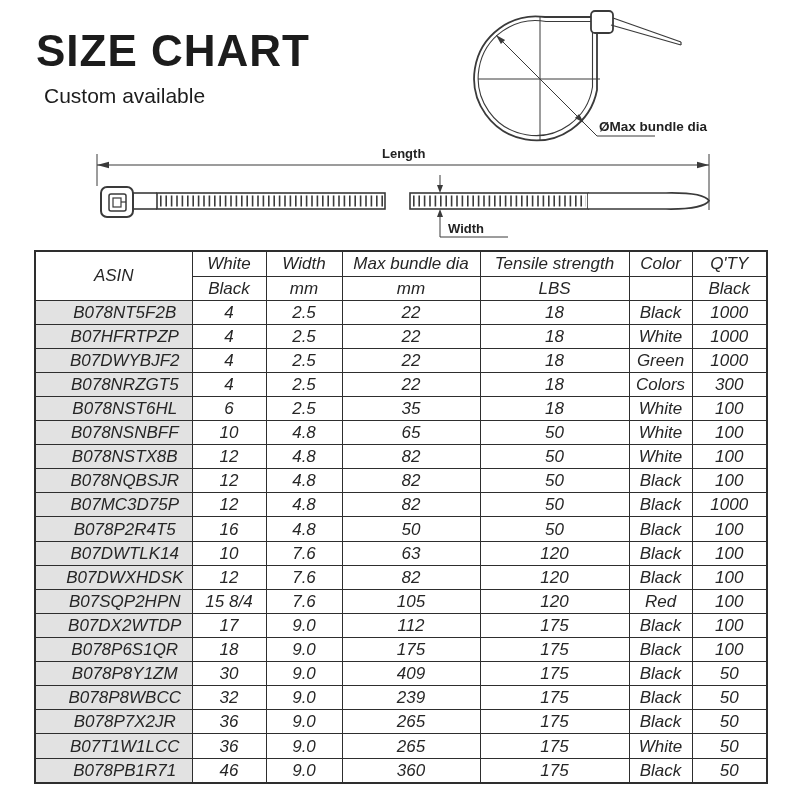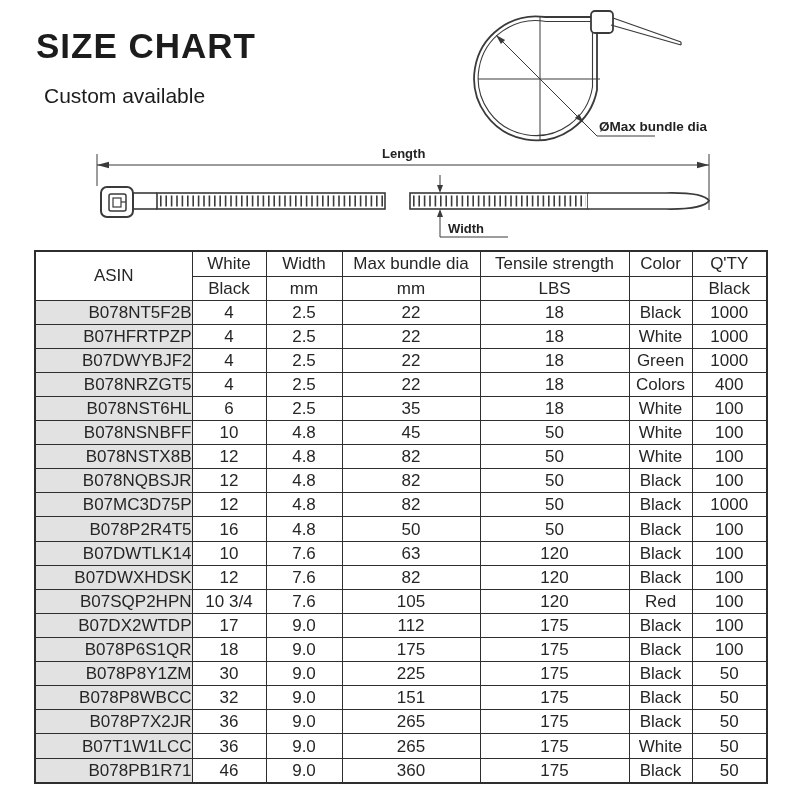--- a/index.html
+++ b/index.html
@@ -1,41 +1,41 @@
 <!DOCTYPE html>
 <html><head>
 <meta charset="utf-8">
 <style>
   html,body{margin:0;padding:0;}
   body{
     width:800px;height:800px;position:relative;background:#ffffff;
     font-family:"Liberation Sans", sans-serif;color:#2a2a2a;overflow:hidden;
   }
   .page-title{
-    position:absolute;left:36px;top:26px;font-size:35px;font-weight:700;
+    position:absolute;left:36px;top:26px;font-size:44px;font-weight:700;
     letter-spacing:1px;color:#1c1c1c;
   }
   .page-subtitle{
     position:absolute;left:44px;top:84px;font-size:21px;font-weight:400;color:#1c1c1c;text-align:center;
   }
   .loop-diagram{position:absolute;left:440px;top:0px;}
   .tie-diagram{position:absolute;left:80px;top:140px;}
   svg text{font-family:"Liberation Sans", sans-serif;fill:#222;}
-  .table-wrap{position:absolute;left:34px;top:250px;width:732px;height:534px;}
+  .table-wrap{position:absolute;left:34px;top:250px;width:732px;height:534px;font-style:italic;}
   table.size-table{
     border-collapse:collapse;table-layout:fixed;width:732px;height:534px;
     font-size:17px;line-height:1;
   }
   table.size-table td,table.size-table th{
     border:1.6px solid #2e2e2e;padding:0;text-align:center;
     font-weight:400;color:#262626;overflow:hidden;white-space:nowrap;
   }
   table.size-table{border:2.5px solid #2e2e2e;}
   table.size-table td.asin{
-    background:#e2e2e2;text-align:right;padding-left:22px;
+    background:#e2e2e2;text-align:center;padding-left:22px;
   }
 </style>
 </head>
 <body>
 
 <div class="page-title">SIZE CHART</div>
 <div class="page-subtitle">Custom available</div>
 
 <svg class="loop-diagram" width="360" height="148" viewBox="0 0 360 148">
   <g stroke="#3a3a3a" fill="none">
@@ -164,36 +164,36 @@
           <td>Green</td>
           <td>1000</td>
         </tr>
         <tr>
           <td class="asin">B078NRZGT5</td>
           <td>4</td>
           <td>2.5</td>
           <td>22</td>
           <td>18</td>
           <td>Colors</td>
-          <td>400</td>
+          <td>300</td>
         </tr>
         <tr>
           <td class="asin">B078NST6HL</td>
           <td>6</td>
           <td>2.5</td>
           <td>35</td>
           <td>18</td>
           <td>White</td>
           <td>100</td>
         </tr>
         <tr>
           <td class="asin">B078NSNBFF</td>
           <td>10</td>
           <td>4.8</td>
-          <td>45</td>
+          <td>65</td>
           <td>50</td>
           <td>White</td>
           <td>100</td>
         </tr>
         <tr>
           <td class="asin">B078NSTX8B</td>
           <td>12</td>
           <td>4.8</td>
           <td>82</td>
           <td>50</td>
@@ -240,21 +240,21 @@
           <td class="asin">B07DWXHDSK</td>
           <td>12</td>
           <td>7.6</td>
           <td>82</td>
           <td>120</td>
           <td>Black</td>
           <td>100</td>
         </tr>
         <tr>
           <td class="asin">B07SQP2HPN</td>
-          <td>10 3/4</td>
+          <td>15 8/4</td>
           <td>7.6</td>
           <td>105</td>
           <td>120</td>
           <td>Red</td>
           <td>100</td>
         </tr>
         <tr>
           <td class="asin">B07DX2WTDP</td>
           <td>17</td>
           <td>9.0</td>
@@ -269,30 +269,30 @@
           <td>9.0</td>
           <td>175</td>
           <td>175</td>
           <td>Black</td>
           <td>100</td>
         </tr>
         <tr>
           <td class="asin">B078P8Y1ZM</td>
           <td>30</td>
           <td>9.0</td>
-          <td>225</td>
+          <td>409</td>
           <td>175</td>
           <td>Black</td>
           <td>50</td>
         </tr>
         <tr>
           <td class="asin">B078P8WBCC</td>
           <td>32</td>
           <td>9.0</td>
-          <td>151</td>
+          <td>239</td>
           <td>175</td>
           <td>Black</td>
           <td>50</td>
         </tr>
         <tr>
           <td class="asin">B078P7X2JR</td>
           <td>36</td>
           <td>9.0</td>
           <td>265</td>
           <td>175</td>

